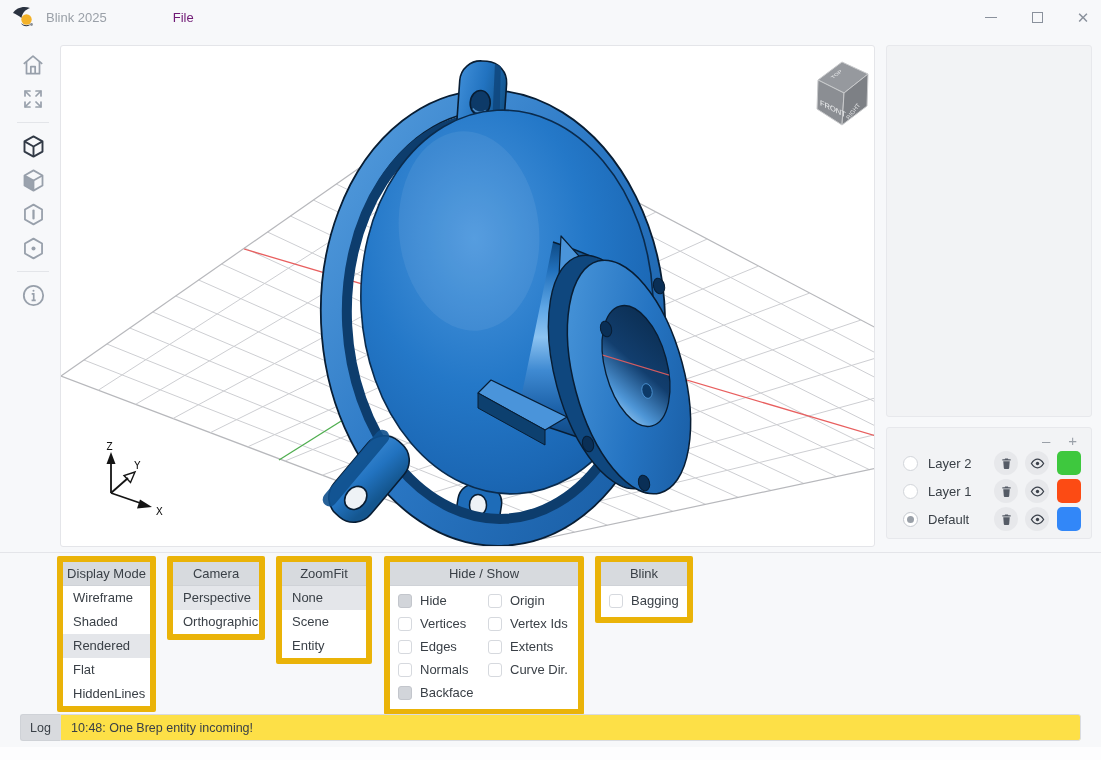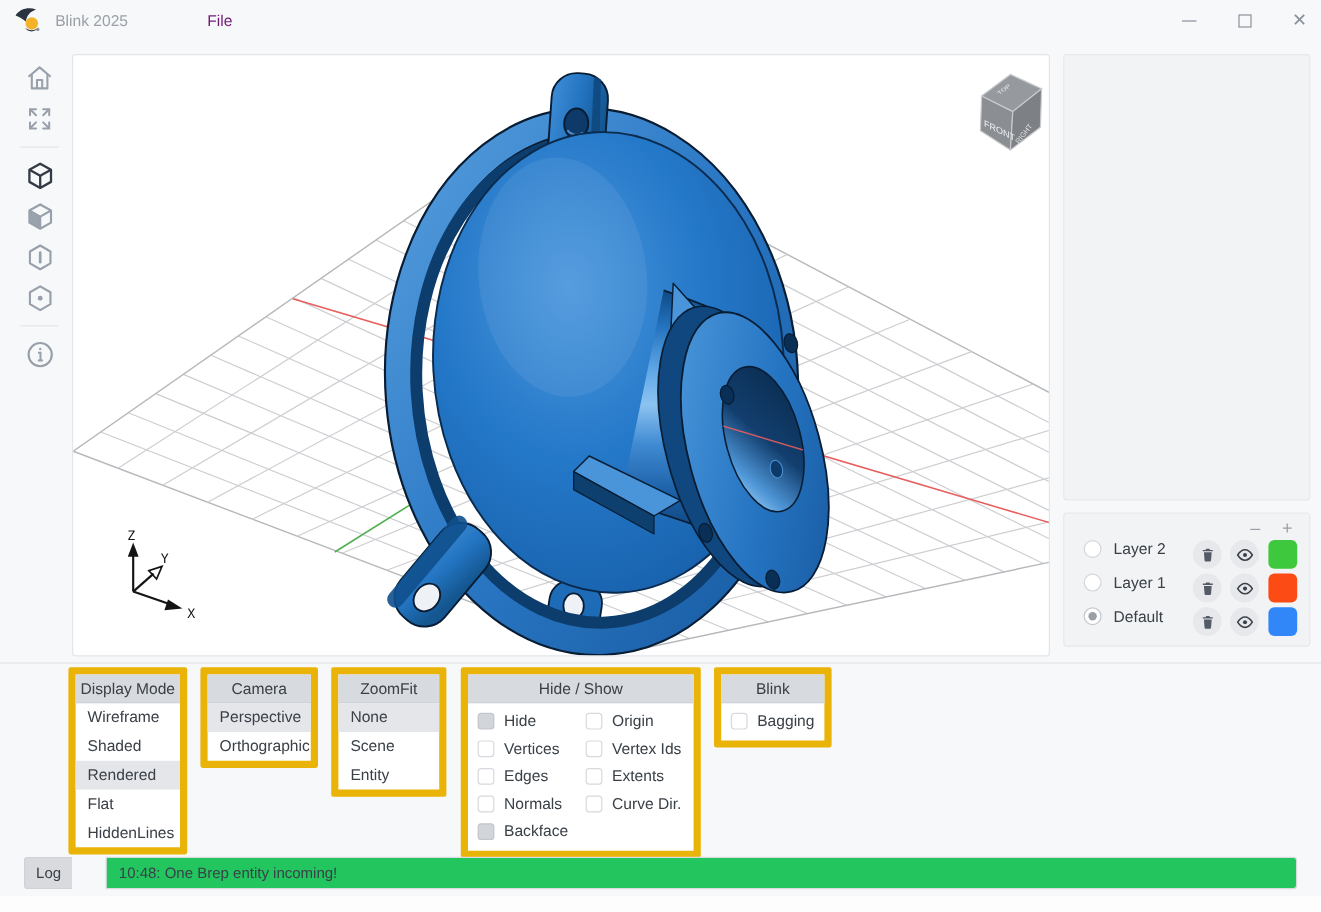--- a/index.html
+++ b/index.html
@@ -26,21 +26,21 @@
   .viewport { position:absolute; left:60px; top:45px; width:815px; height:502px;
     background:#ffffff; border:1px solid #e4e5e9; border-radius:3px; overflow:hidden; }
   .scene { position:absolute; left:0; top:0; }
   
   .props-panel { position:absolute; left:886px; top:45px; width:206px; height:372px;
     background:#f2f3f5; border:1px solid #e7e8ec; border-radius:3px; }
   .layers-panel { position:absolute; left:886px; top:427px; width:206px; height:112px;
     background:#f2f3f5; border:1px solid #e7e8ec; border-radius:3px; padding:4px 10px 0 10px; }
   .layers-controls { display:flex; justify-content:flex-end; gap:18px; height:16px; align-items:center; padding-right:4px;}
   .lc-btn { color:#9aa0a8; font-size:15px; line-height:1; cursor:default; }
-  .layer-row { display:flex; align-items:flex-start; height:26px; margin-top:2px; }
+  .layer-row { display:flex; align-items:center; height:26px; margin-top:2px; }
   .radio { width:15px; height:15px; border-radius:50%; border:1.5px solid #d2d5da; background:#fff;
     display:inline-flex; align-items:center; justify-content:center; margin-left:6px; }
   .radio.on { border-color:#c4c8ce; }
   .radio.on::after { content:""; width:7px; height:7px; border-radius:50%; background:#9aa0a8; }
   .layer-name { font-size:13px; margin-left:10px; flex:1; color:#3a4047; }
   .icon-circle { width:24px; height:24px; border-radius:50%; background:#e7e8eb; display:flex;
     align-items:center; justify-content:center; margin-left:7px; }
   .swatch { width:24px; height:24px; border-radius:5px; margin-left:8px; }
   
   .bottom-divider { position:absolute; left:0; top:552px; width:1101px; border-top:1px solid #e4e5e9; }
@@ -54,24 +54,24 @@
   .cb-row { display:flex; align-items:center; height:23px; cursor:default; }
   .cb { width:14px; height:14px; border:1px solid #d6d9de; border-radius:3px; background:#fff; margin:0 8px 0 2px; flex:none; }
   .cb.on { background:#d2d5da; border-color:#c3c6cc; }
   .cb-label { font-size:13px; color:#3a4047; }
   #panel-display { left:20px; width:99px; }
   #panel-camera { left:130px; width:98px; }
   #panel-zoomfit { left:239px; width:96px; }
   #panel-hideshow { left:347px; width:200px; }
   #panel-blink { left:558px; width:98px; }
   
-  .logbar { position:absolute; left:20px; top:714px; width:1061px; height:27px; display:flex;gap:28px; }
+  .logbar { position:absolute; left:20px; top:714px; width:1061px; height:27px; display:flex; }
   .log-label { width:40px; background:#d8dade; border:1px solid #cfd2d7; border-right:none;
     border-radius:3px 0 0 3px; font-size:12.5px; color:#3a4047; display:flex; align-items:center; justify-content:center; }
-  .log-field { flex:1; background:#22c55e; border:1px solid #d9dbe0; border-radius:0 3px 3px 0;
+  .log-field { flex:1; background:#fde047; border:1px solid #d9dbe0; border-radius:0 3px 3px 0;
     font-size:12.5px; color:#3a4047; display:flex; align-items:center; padding:0 10px; }
   .footer-strip { position:absolute; left:0; top:747px; width:1101px; height:13px; background:#fdfdfe; }
 </style>
 </head>
 <body>
 
 <div class="titlebar">
   <svg class="logo" viewBox="0 0 28 28">
     <path d="M3 10 C6 4.5 14 2.5 20 5 C15 7 12.5 9.5 11.5 15 C8.5 12.5 5.5 11 3 10 Z" fill="#2b3340"></path>
     <circle cx="16.5" cy="16.5" r="5.2" fill="#f3b229"></circle>

